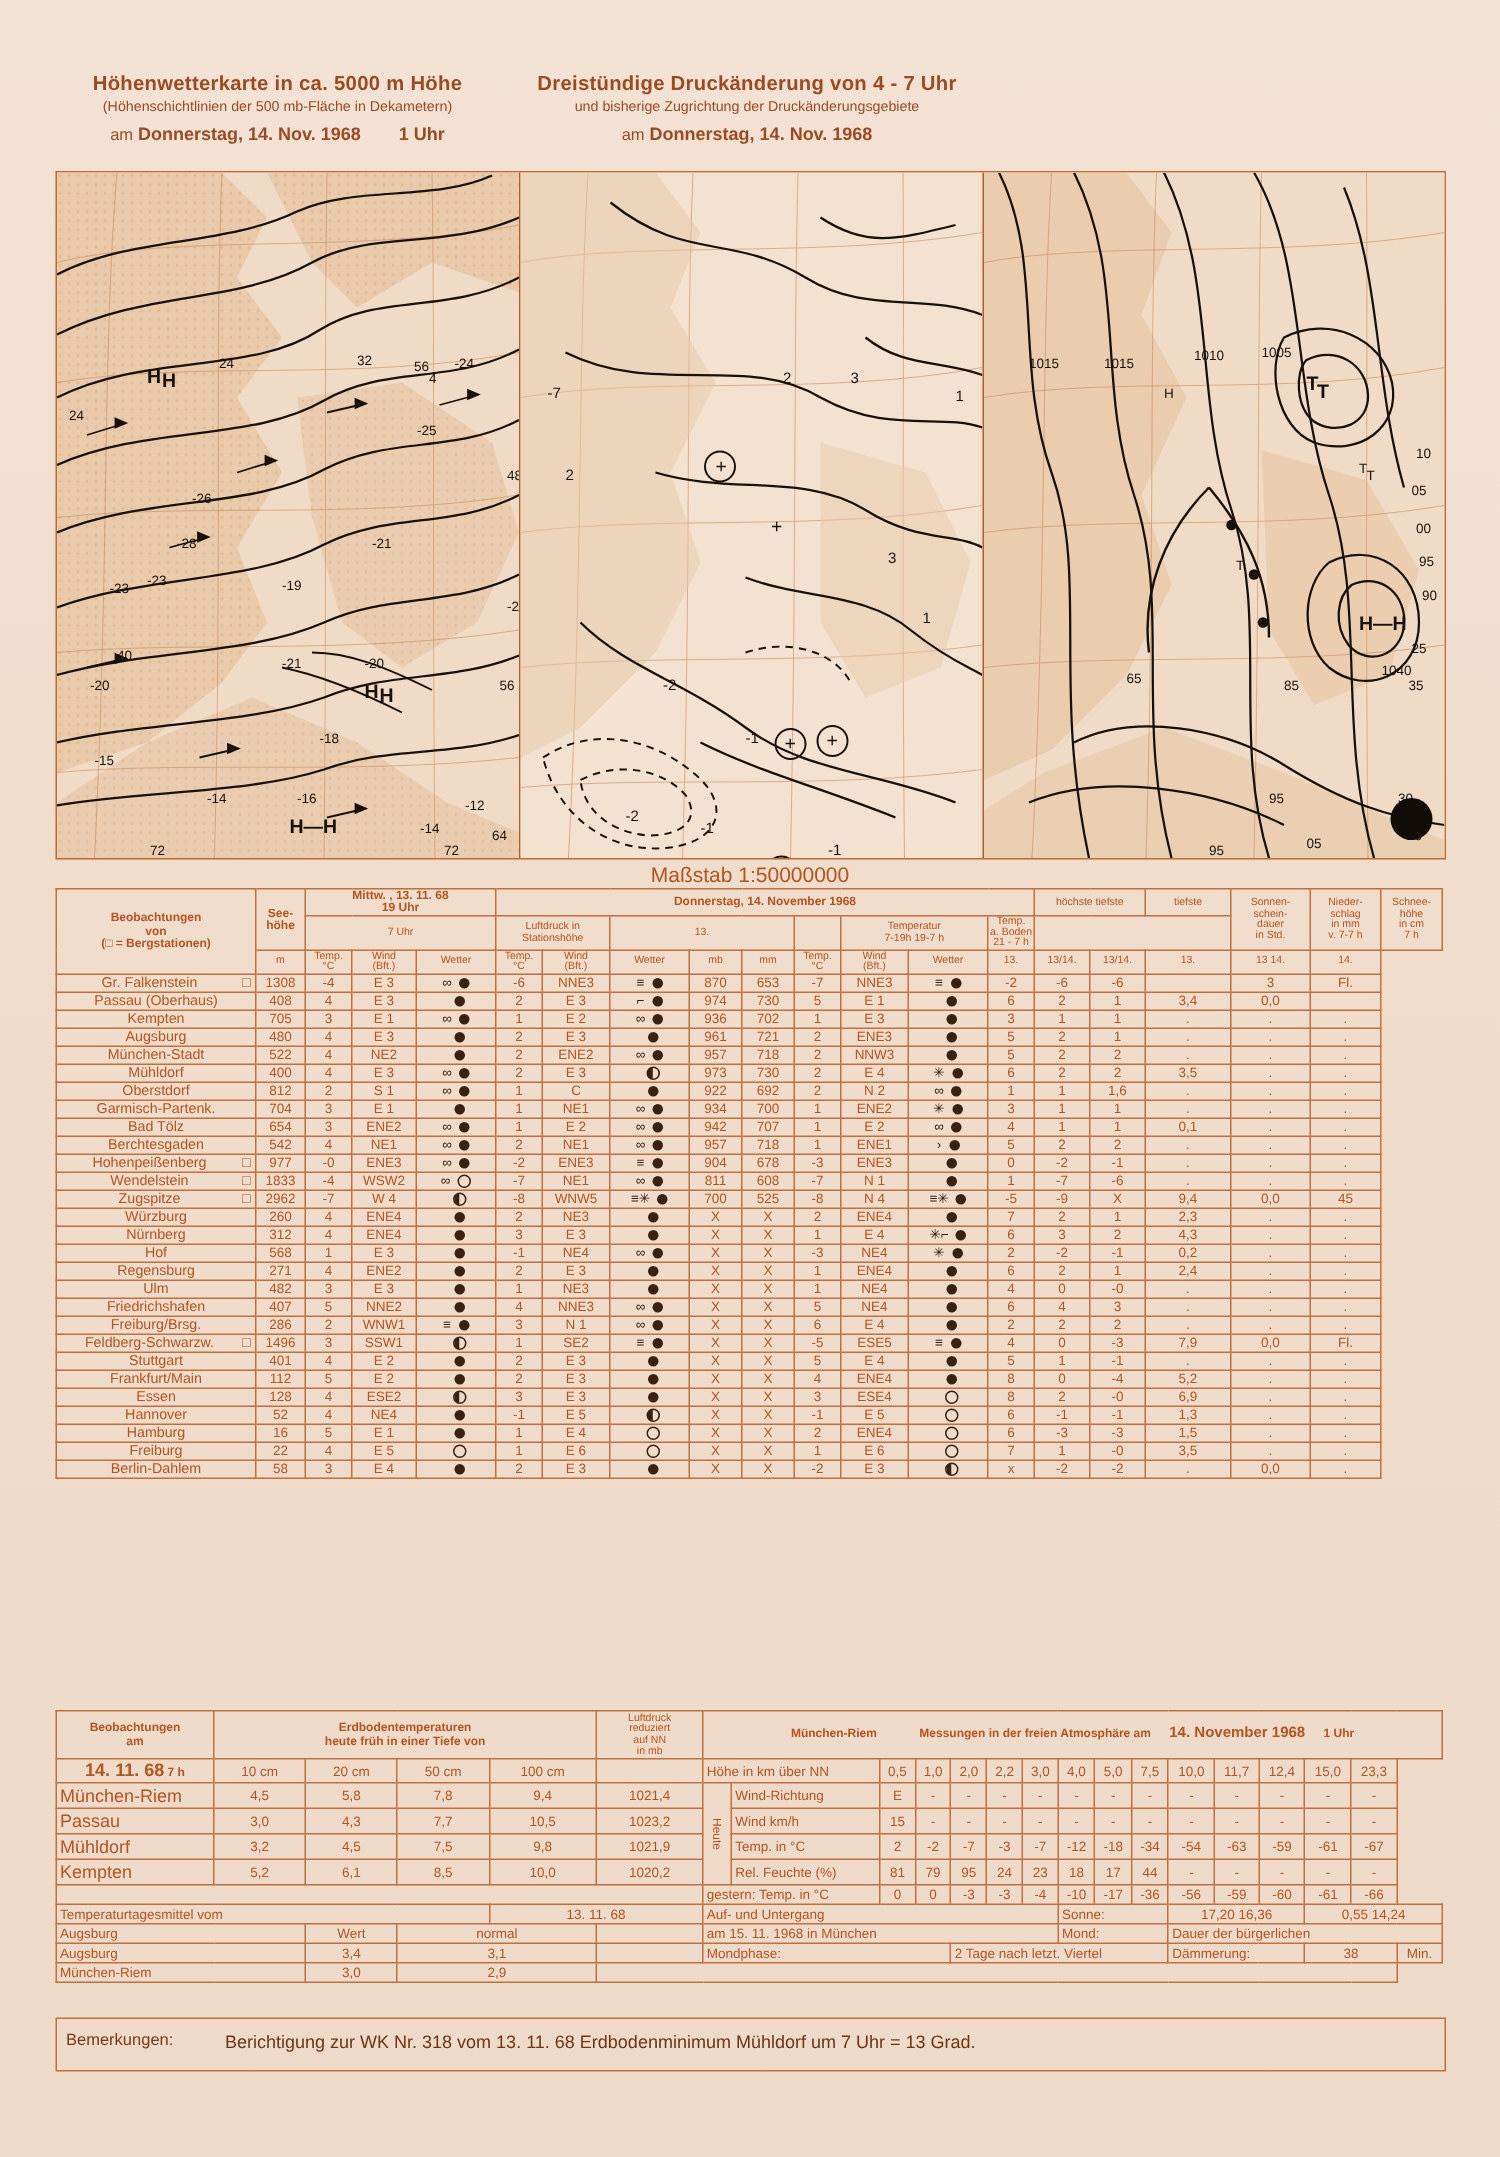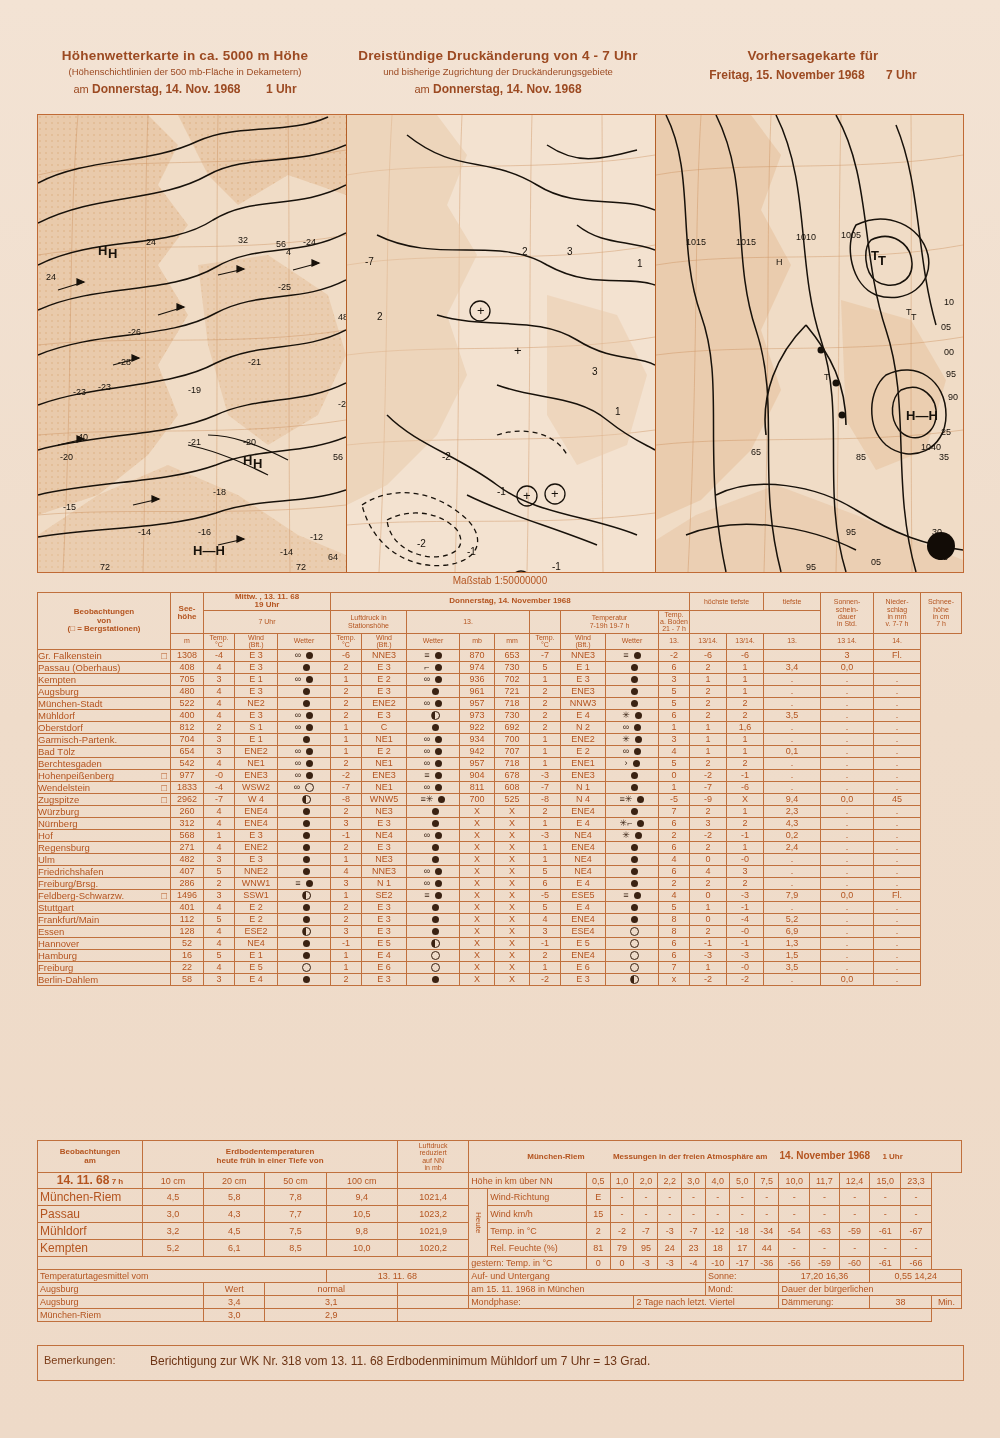--- a/index.html
+++ b/index.html
@@ -23,29 +23,29 @@
   .hcol .t3{font-size:12px;font-weight:bold;margin-top:5px;}
   .hcol .t3 .sm{font-weight:normal;font-size:11px;}
   
   .maps{position:absolute;left:37px;top:114px;width:925px;height:457px;
         border:1px solid #c06a35;background:#e9cfb6;}
   .map{position:absolute;top:0;height:457px;overflow:hidden;background:#e7c8ab;}
   .m1{left:0;width:308px;border-right:1px solid #b35e26;}
   .m2{left:309px;width:308px;border-right:1px solid #b35e26;}
   .m3{left:618px;width:307px;}
   .mapscale{position:absolute;left:0;top:575px;width:1000px;text-align:center;
-            font-size:10px;color:#b4541f;}
+            font-size:14px;color:#b4541f;}
   svg{display:block;}
   
   .tblwrap{position:absolute;left:37px;top:592px;width:925px;}
   table.obs{border-collapse:collapse;width:925px;font-size:9px;color:#b4541f;}
   table.obs td,table.obs th{border:1px solid #c0703d;padding:0;}
   .hdrcell{font-size:8px;text-align:center;line-height:1.05;font-weight:bold;padding:2px 1px;}
   .hdrcell.sm{font-size:7px;font-weight:normal;}
-  .station{text-align:left;padding-left:4px;font-size:9.5px;white-space:nowrap;}
+  .station{text-align:center;padding-left:4px;font-size:9.5px;white-space:nowrap;}
   .num{text-align:center;font-size:9px;}
   .numl{text-align:left;padding-left:4px;font-size:9px;}
   .dot{display:inline-block;width:7px;height:7px;border-radius:50%;background:#3a2212;vertical-align:middle;}
   .circ{display:inline-block;width:7px;height:7px;border-radius:50%;border:1.4px solid #3a2212;vertical-align:middle;}
   .halfc{display:inline-block;width:7px;height:7px;border-radius:50%;border:1.4px solid #3a2212;
          background:linear-gradient(90deg,#3a2212 50%,transparent 50%);vertical-align:middle;}
   .sym{font-size:9px;color:#3a2212;}
   
   .bottom{position:absolute;left:37px;top:1140px;width:925px;}
   table.bot{border-collapse:collapse;font-size:9px;color:#b4541f;}
@@ -71,28 +71,20 @@
         <span>Donnerstag, 14. Nov. 1968</span>
         <span style="margin-left:22px;">1 Uhr</span>
       </div>
     </div>
     <div class="hcol" style="left:312px;width:312px;">
       <div class="t1">Dreistündige Druckänderung von 4 - 7 Uhr</div>
       <div class="t2">und bisherige Zugrichtung der Druckänderungsgebiete</div>
       <div class="t3">
         <span class="sm">am</span>
         <span>Donnerstag, 14. Nov. 1968</span>
-      </div>
-    </div>
-    <div class="hcol" style="left:626px;width:314px;">
-      <div class="t1">Vorhersagekarte für</div>
-      <div class="t2"></div>
-      <div class="t3">
-        <span>Freitag, 15. November 1968</span>
-        <span style="margin-left:18px;">7 Uhr</span>
       </div>
     </div>
   </div>
 
   <div class="maps">
 
     <div class="map m1">
       <svg width="308" height="457" viewBox="0 0 308 457">
         <defs>
           <pattern id="land1" width="6" height="6" patternUnits="userSpaceOnUse">

